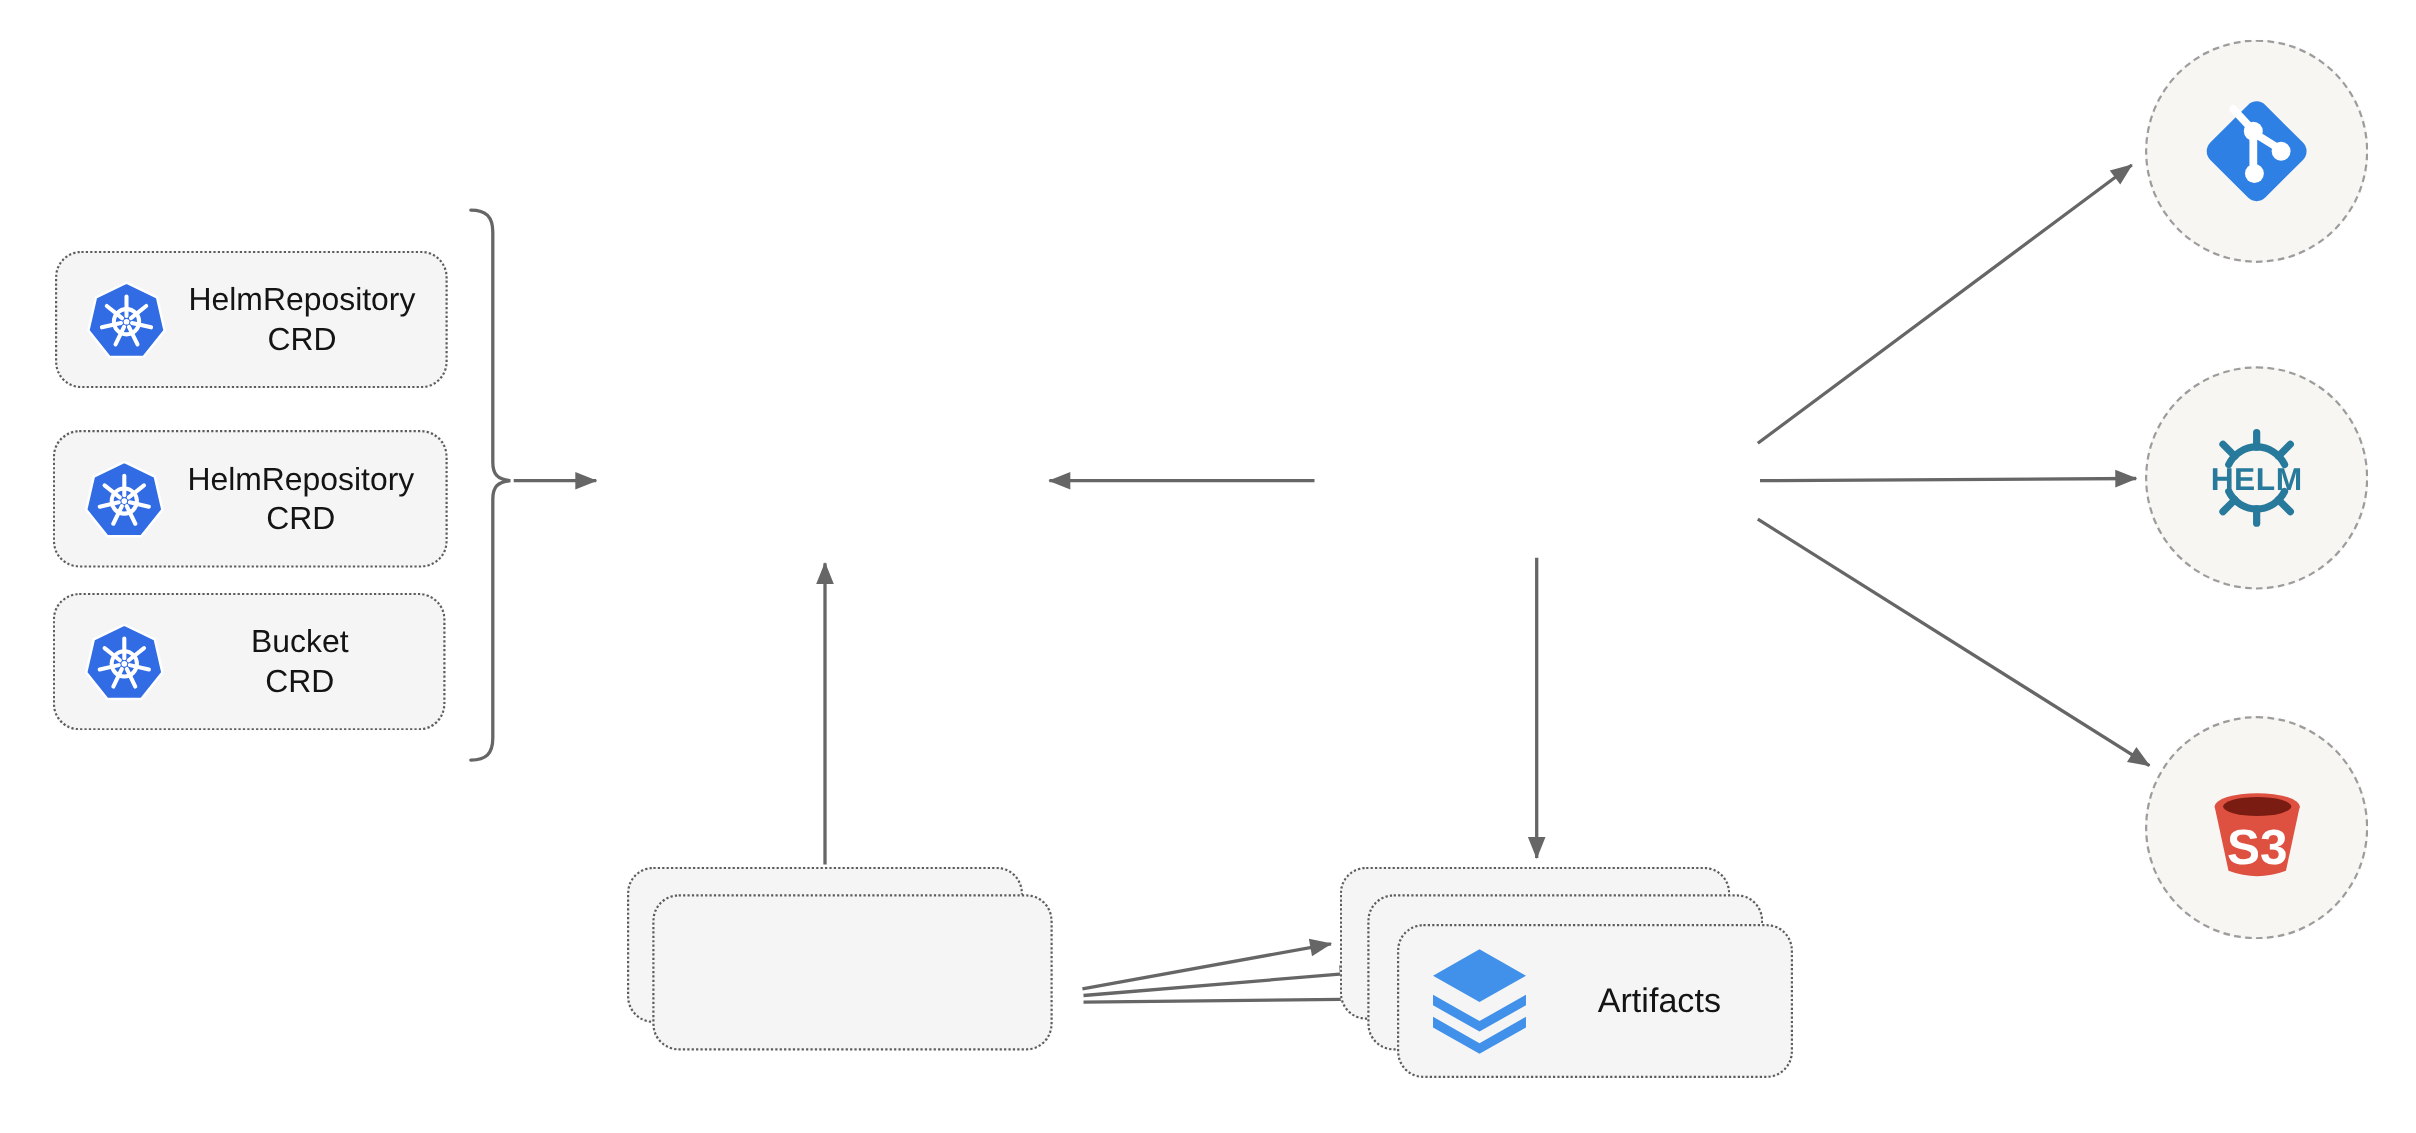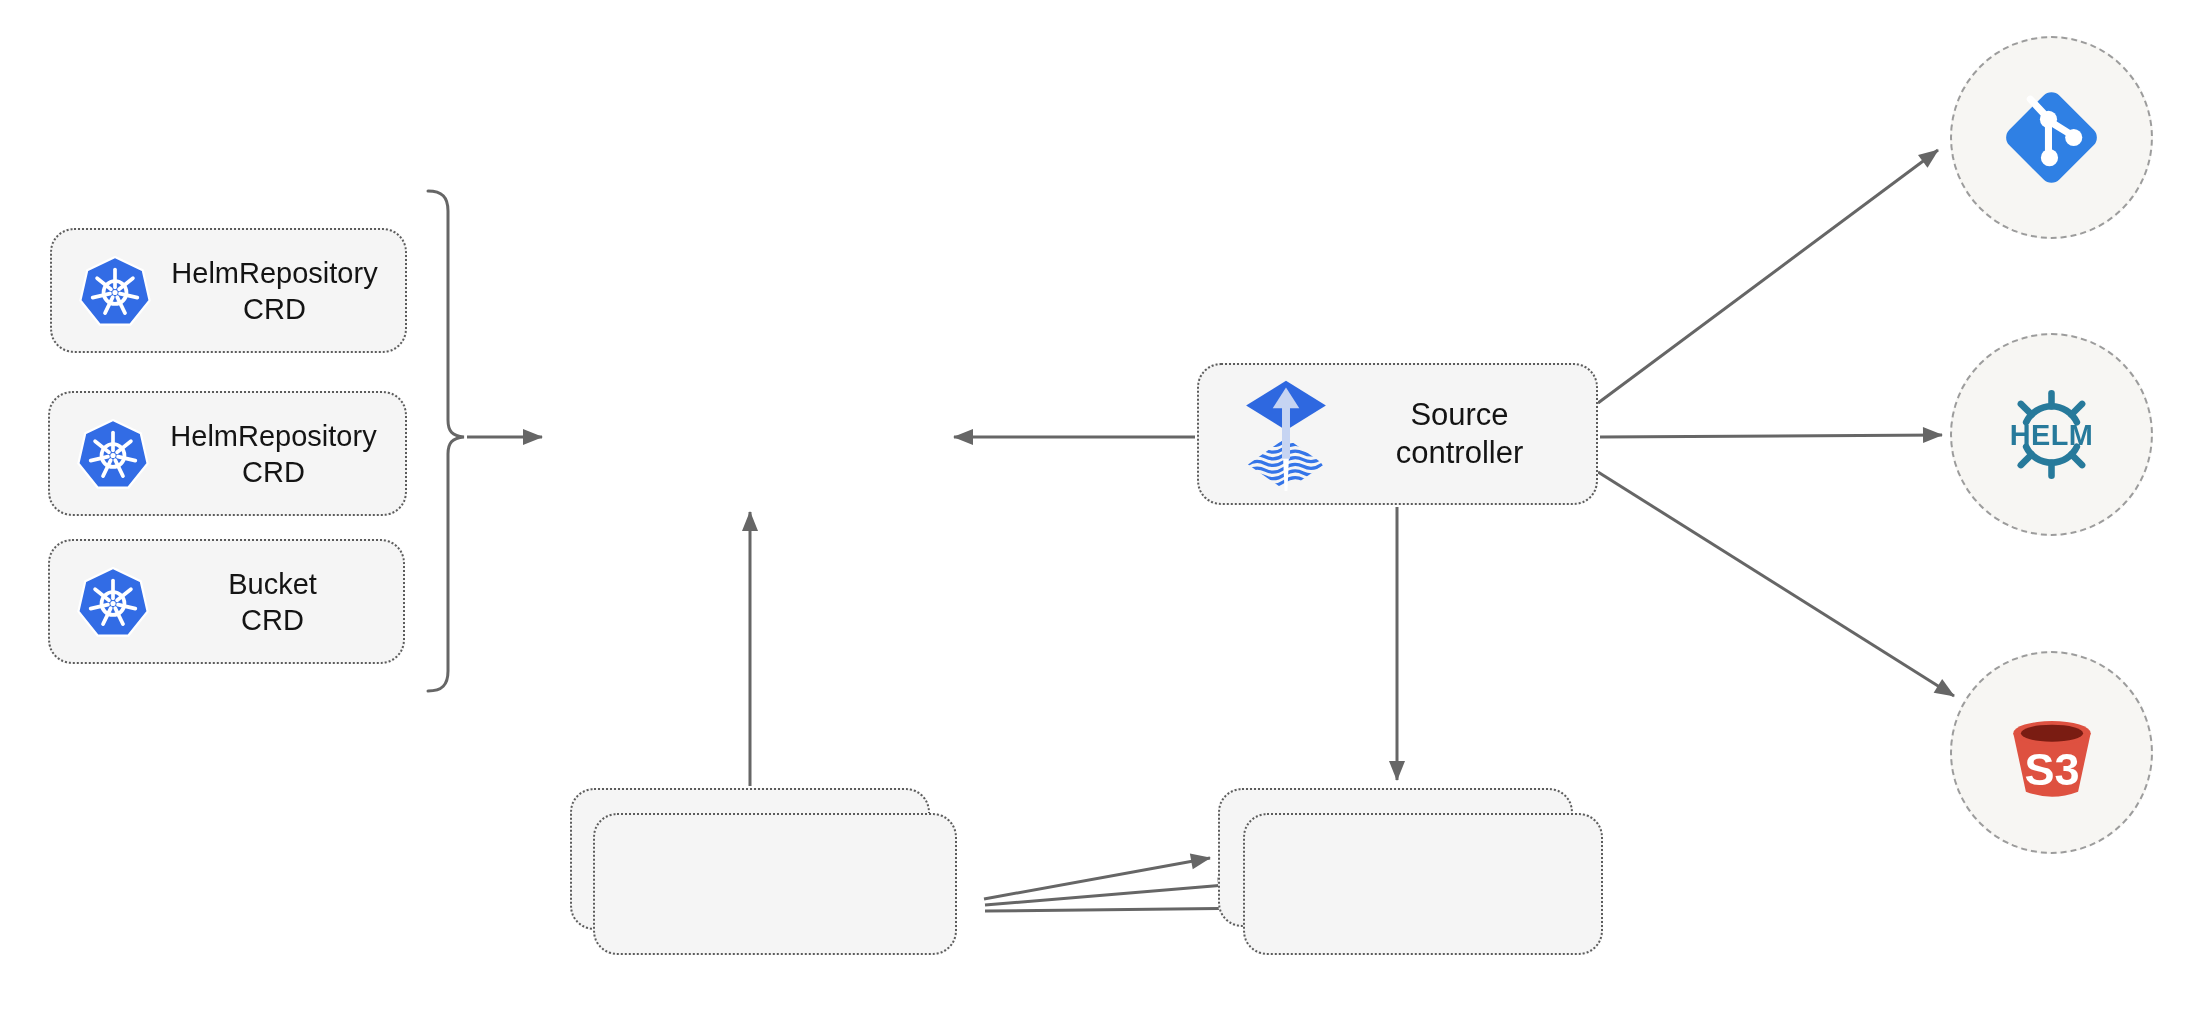--- a/index.html
+++ b/index.html
@@ -216,35 +216,32 @@
     <svg class="icon k8s-sm" viewBox="0 0 100 100">
         <use href="#icon-kubernetes"></use>
       </svg>
     <div class="label">
       <div>Bucket</div>
       <div>CRD</div>
     </div>
   </div>
 
 
-  <div class="node" id="node-source">
-    <svg class="icon flux-ic" viewBox="0 0 86 120">
-        <use href="#icon-flux"></use>
-      </svg>
-    <div class="label">
-      <div>Source</div>
-      <div>controller</div>
-    </div>
-  </div>
 
   <div class="ghost" id="consumers-ghost-1"></div>
   <div class="ghost" id="consumers-ghost-2"></div>
 
   <div class="ghost" id="artifacts-ghost-1"></div>
   <div class="ghost" id="artifacts-ghost-2"></div>
+  <div class="node" id="node-artifacts">
+    <svg class="icon layers-ic" viewBox="0 0 100 102">
+        <use href="#icon-layers"></use>
+      </svg>
+    <div class="label">Artifacts</div>
+  </div>
 
   <div class="endpoint" id="endpoint-git">
     <svg class="icon git-ic" viewBox="0 0 104 104">
         <use href="#icon-git"></use>
       </svg>
   </div>
   <div class="endpoint" id="endpoint-helm">
     <svg class="icon helm-ic" viewBox="0 0 120 120">
         <use href="#icon-helm"></use>
       </svg>

